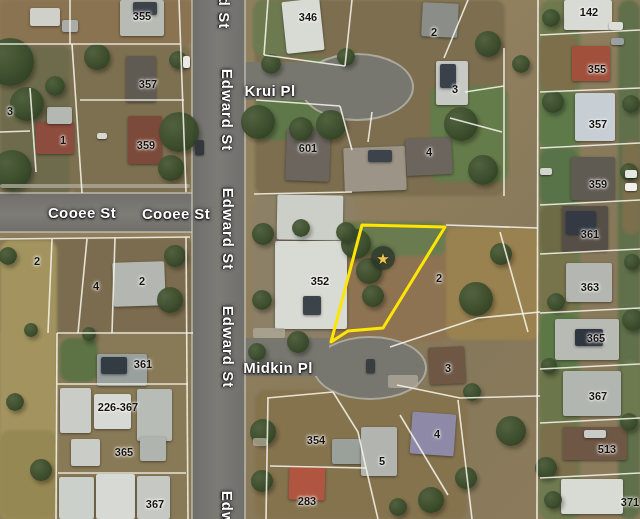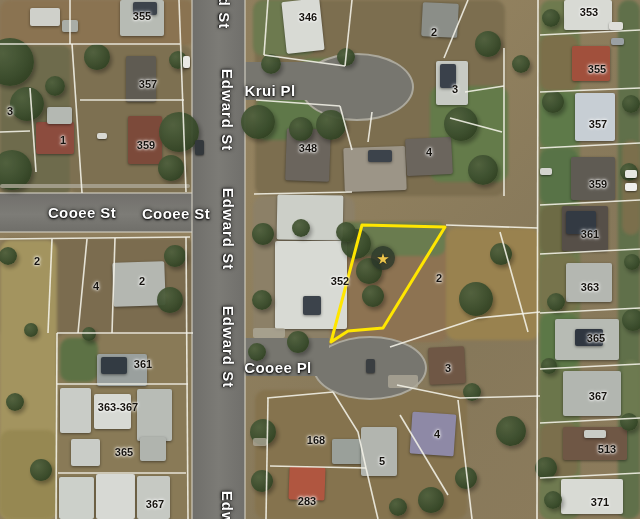--- a/index.html
+++ b/index.html
@@ -274,49 +274,49 @@
 
   <div class="layer" id="labels">
       <div class="street-label vert" style="left: 224px; top: -12px;">Edward St</div>
       <div class="street-label vert" style="left: 227px; top: 110px;">Edward St</div>
       <div class="street-label vert" style="left: 228px; top: 229px;">Edward St</div>
       <div class="street-label vert" style="left: 228px; top: 347px;">Edward St</div>
       <div class="street-label vert" style="left: 227px; top: 532px;">Edward St</div>
       <div class="street-label" style="left: 82px; top: 212px;">Cooee St</div>
       <div class="street-label" style="left: 176px; top: 213px;">Cooee St</div>
       <div class="street-label" style="left: 270px; top: 90px;">Krui Pl</div>
-      <div class="street-label" style="left: 278px; top: 367px;">Cooee Pl</div>
+      <div class="street-label" style="left: 278px; top: 367px;">Midkin Pl</div>
       <div class="lot-label" style="left: 142px; top: 16px;">355</div>
       <div class="lot-label" style="left: 148px; top: 84px;">357</div>
       <div class="lot-label" style="left: 146px; top: 145px;">359</div>
       <div class="lot-label" style="left: 10px; top: 111px;">3</div>
       <div class="lot-label" style="left: 63px; top: 140px;">1</div>
       <div class="lot-label" style="left: 37px; top: 261px;">2</div>
       <div class="lot-label" style="left: 96px; top: 286px;">4</div>
       <div class="lot-label" style="left: 142px; top: 281px;">2</div>
       <div class="lot-label" style="left: 143px; top: 364px;">361</div>
-      <div class="lot-label" style="left: 118px; top: 407px;">363-367</div>
+      <div class="lot-label" style="left: 118px; top: 407px;">226-367</div>
       <div class="lot-label" style="left: 124px; top: 452px;">365</div>
       <div class="lot-label" style="left: 155px; top: 504px;">367</div>
       <div class="lot-label" style="left: 308px; top: 17px;">346</div>
-      <div class="lot-label" style="left: 308px; top: 148px;">348</div>
+      <div class="lot-label" style="left: 308px; top: 148px;">601</div>
       <div class="lot-label" style="left: 434px; top: 32px;">2</div>
       <div class="lot-label" style="left: 455px; top: 89px;">3</div>
       <div class="lot-label" style="left: 429px; top: 152px;">4</div>
-      <div class="lot-label" style="left: 340px; top: 281px;">352</div>
+      <div class="lot-label" style="left: 320px; top: 281px;">352</div>
       <div class="lot-label" style="left: 439px; top: 278px;">2</div>
       <div class="lot-label" style="left: 448px; top: 368px;">3</div>
-      <div class="lot-label" style="left: 316px; top: 440px;">168</div>
+      <div class="lot-label" style="left: 316px; top: 440px;">354</div>
       <div class="lot-label" style="left: 382px; top: 461px;">5</div>
       <div class="lot-label" style="left: 437px; top: 434px;">4</div>
       <div class="lot-label" style="left: 307px; top: 501px;">283</div>
-      <div class="lot-label" style="left: 589px; top: 12px;">353</div>
+      <div class="lot-label" style="left: 589px; top: 12px;">142</div>
       <div class="lot-label" style="left: 597px; top: 69px;">355</div>
       <div class="lot-label" style="left: 598px; top: 124px;">357</div>
       <div class="lot-label" style="left: 598px; top: 184px;">359</div>
       <div class="lot-label" style="left: 590px; top: 234px;">361</div>
       <div class="lot-label" style="left: 590px; top: 287px;">363</div>
       <div class="lot-label" style="left: 596px; top: 338px;">365</div>
       <div class="lot-label" style="left: 598px; top: 396px;">367</div>
       <div class="lot-label" style="left: 607px; top: 449px;">513</div>
-      <div class="lot-label" style="left: 600px; top: 502px;">371</div>
+      <div class="lot-label" style="left: 630px; top: 502px;">371</div>
     </div>
 </div>
 
 </body></html>

